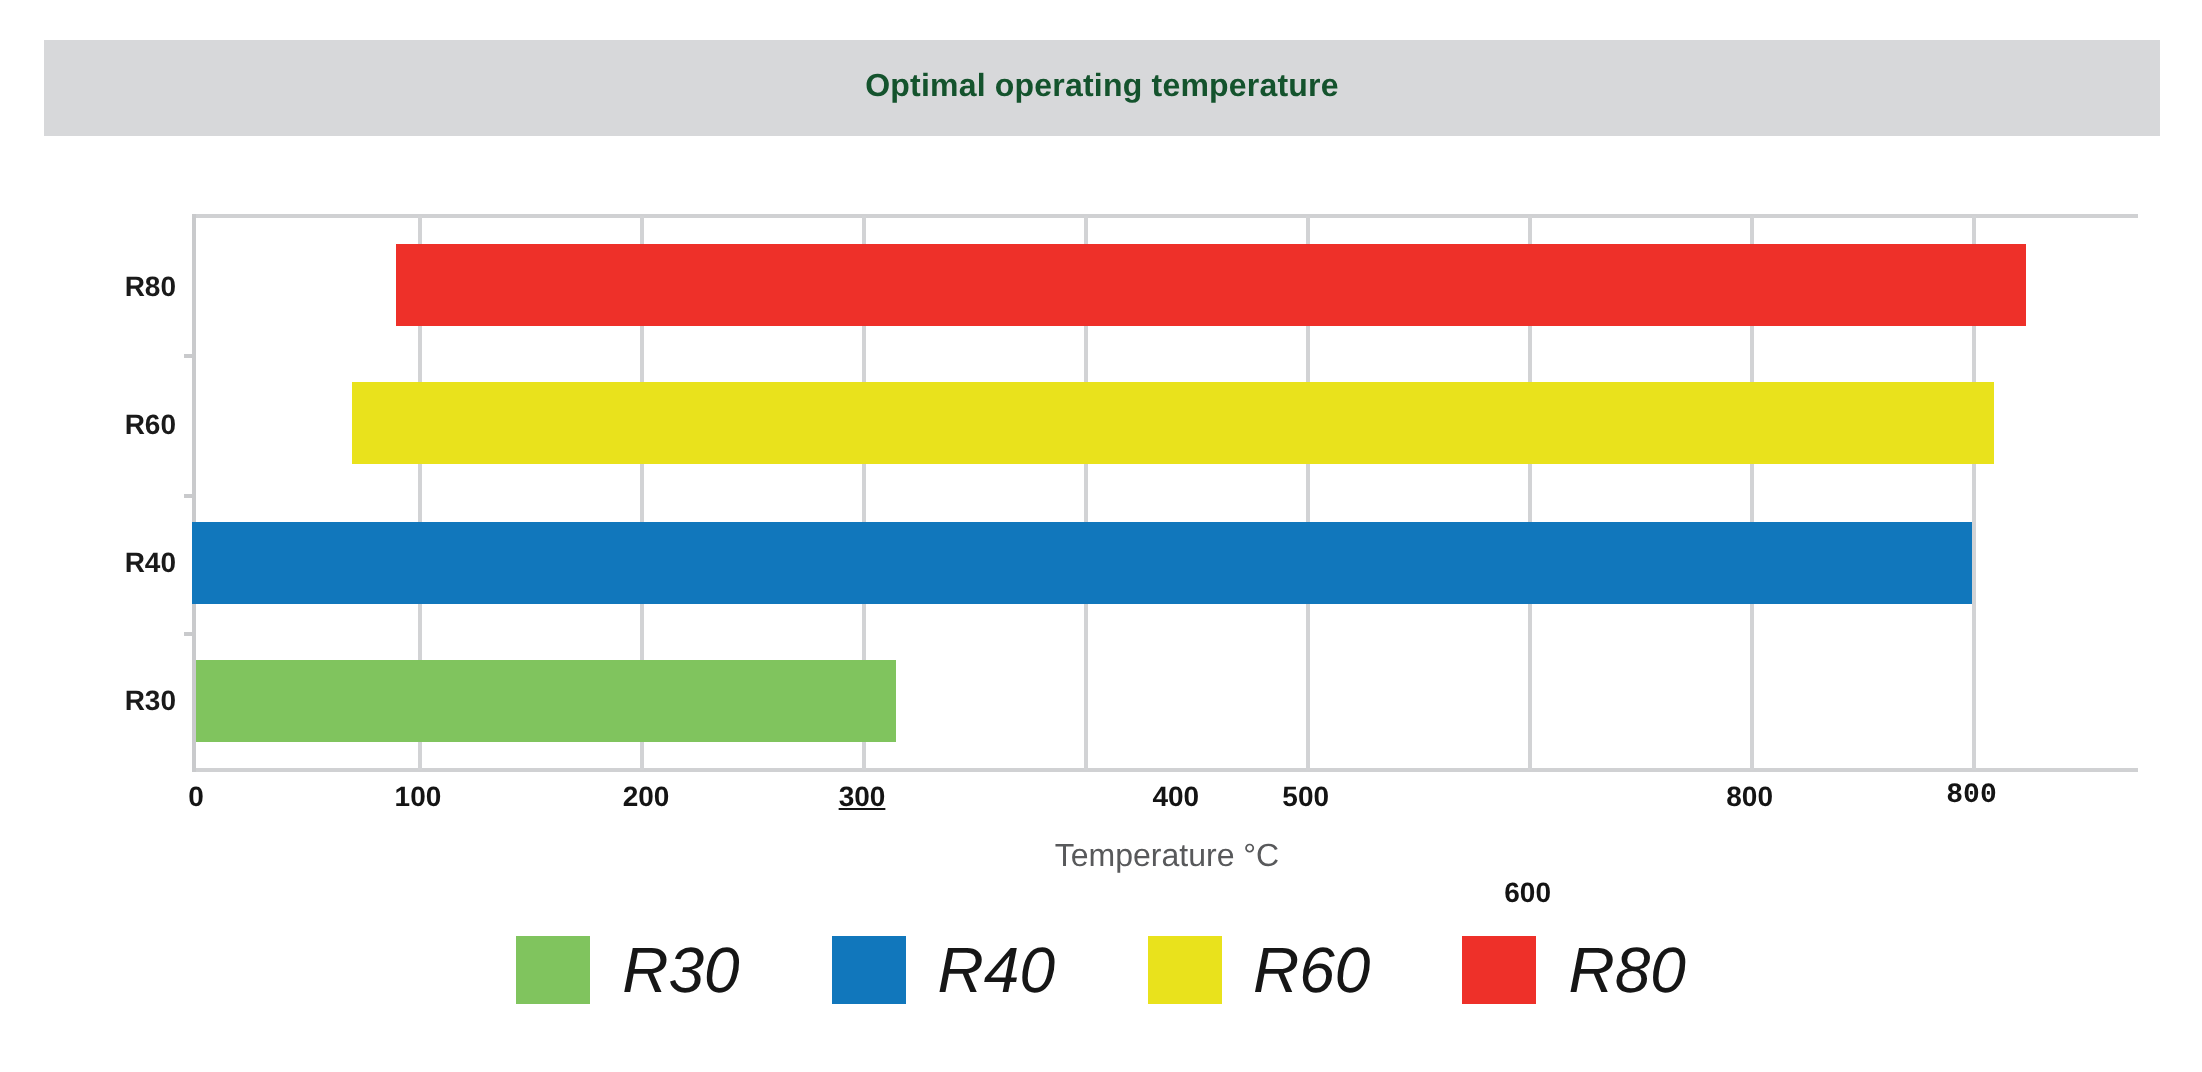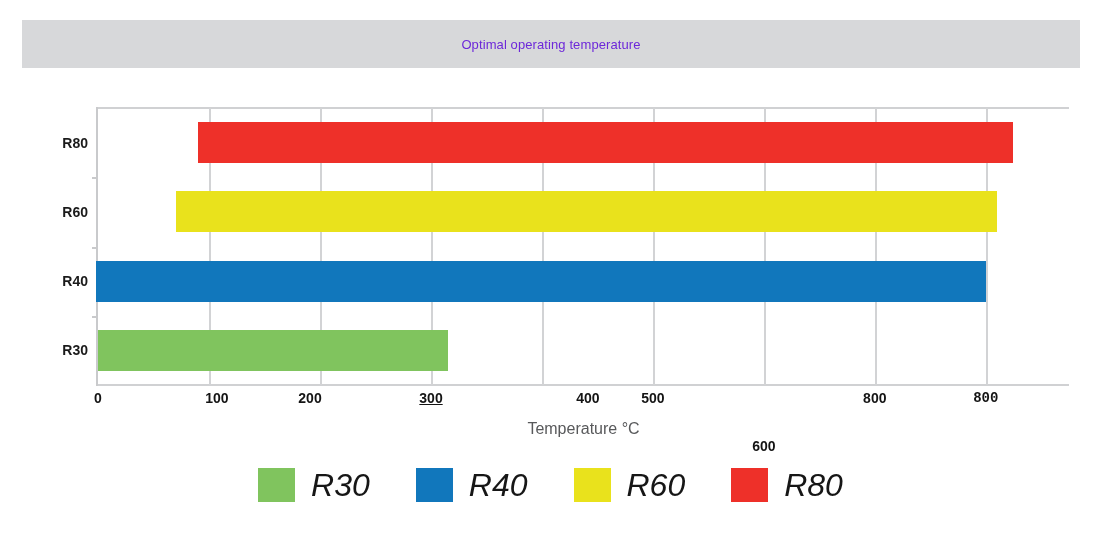--- a/index.html
+++ b/index.html
@@ -21,23 +21,23 @@
     left: 22px;
     top: 20px;
     width: 1058px;
     height: 48px;
     background: #d7d8da;
     display: flex;
     align-items: center;
     justify-content: center;
   }
   .title-text {
-    font-size: 13px;
-    font-weight: normal;
-    color: #6d28d9;
+    font-size: 16px;
+    font-weight: bold;
+    color: #14532d;
     letter-spacing: 0.1px;
   }
 
   
   .chart {
     position: absolute;
     left: 0;
     top: 68px;
     width: 936px;
     height: 468px;
@@ -208,22 +208,22 @@
 
   <div class="ylabels" id="ylabels">
       <div class="cat" style="top: 34.625px;">R80</div>
       <div class="cat" style="top: 103.875px;">R60</div>
       <div class="cat" style="top: 173.125px;">R40</div>
       <div class="cat" style="top: 242.375px;">R30</div>
     </div>
 
   <div class="xlabels" id="xlabels">
       <div class="tick" style="left: 98px;">0</div>
-      <div class="tick" style="left: 208.971px; margin-left: 8px;">100</div>
-      <div class="tick" style="left: 310px;">200</div>
+      <div class="tick" style="left: 208.971px;">100</div>
+      <div class="tick" style="left: 323px;">200</div>
       <div class="tick" style="left: 431px; text-decoration: underline;">300</div>
       <div class="tick" style="left: 541.886px; margin-left: 46px;">400</div>
       <div class="tick" style="left: 652.857px; text-align: center;">500</div>
       <div class="tick" style="left: 763.829px; margin-top: 48px;">600</div>
       <div class="tick" style="left: 874.8px;">800</div>
       <div class="tick" style="left: 985.771px; font-family: Liberation Mono, monospace;">800</div>
     </div>
 
   <div class="axis-title">Temperature °C</div>
 

